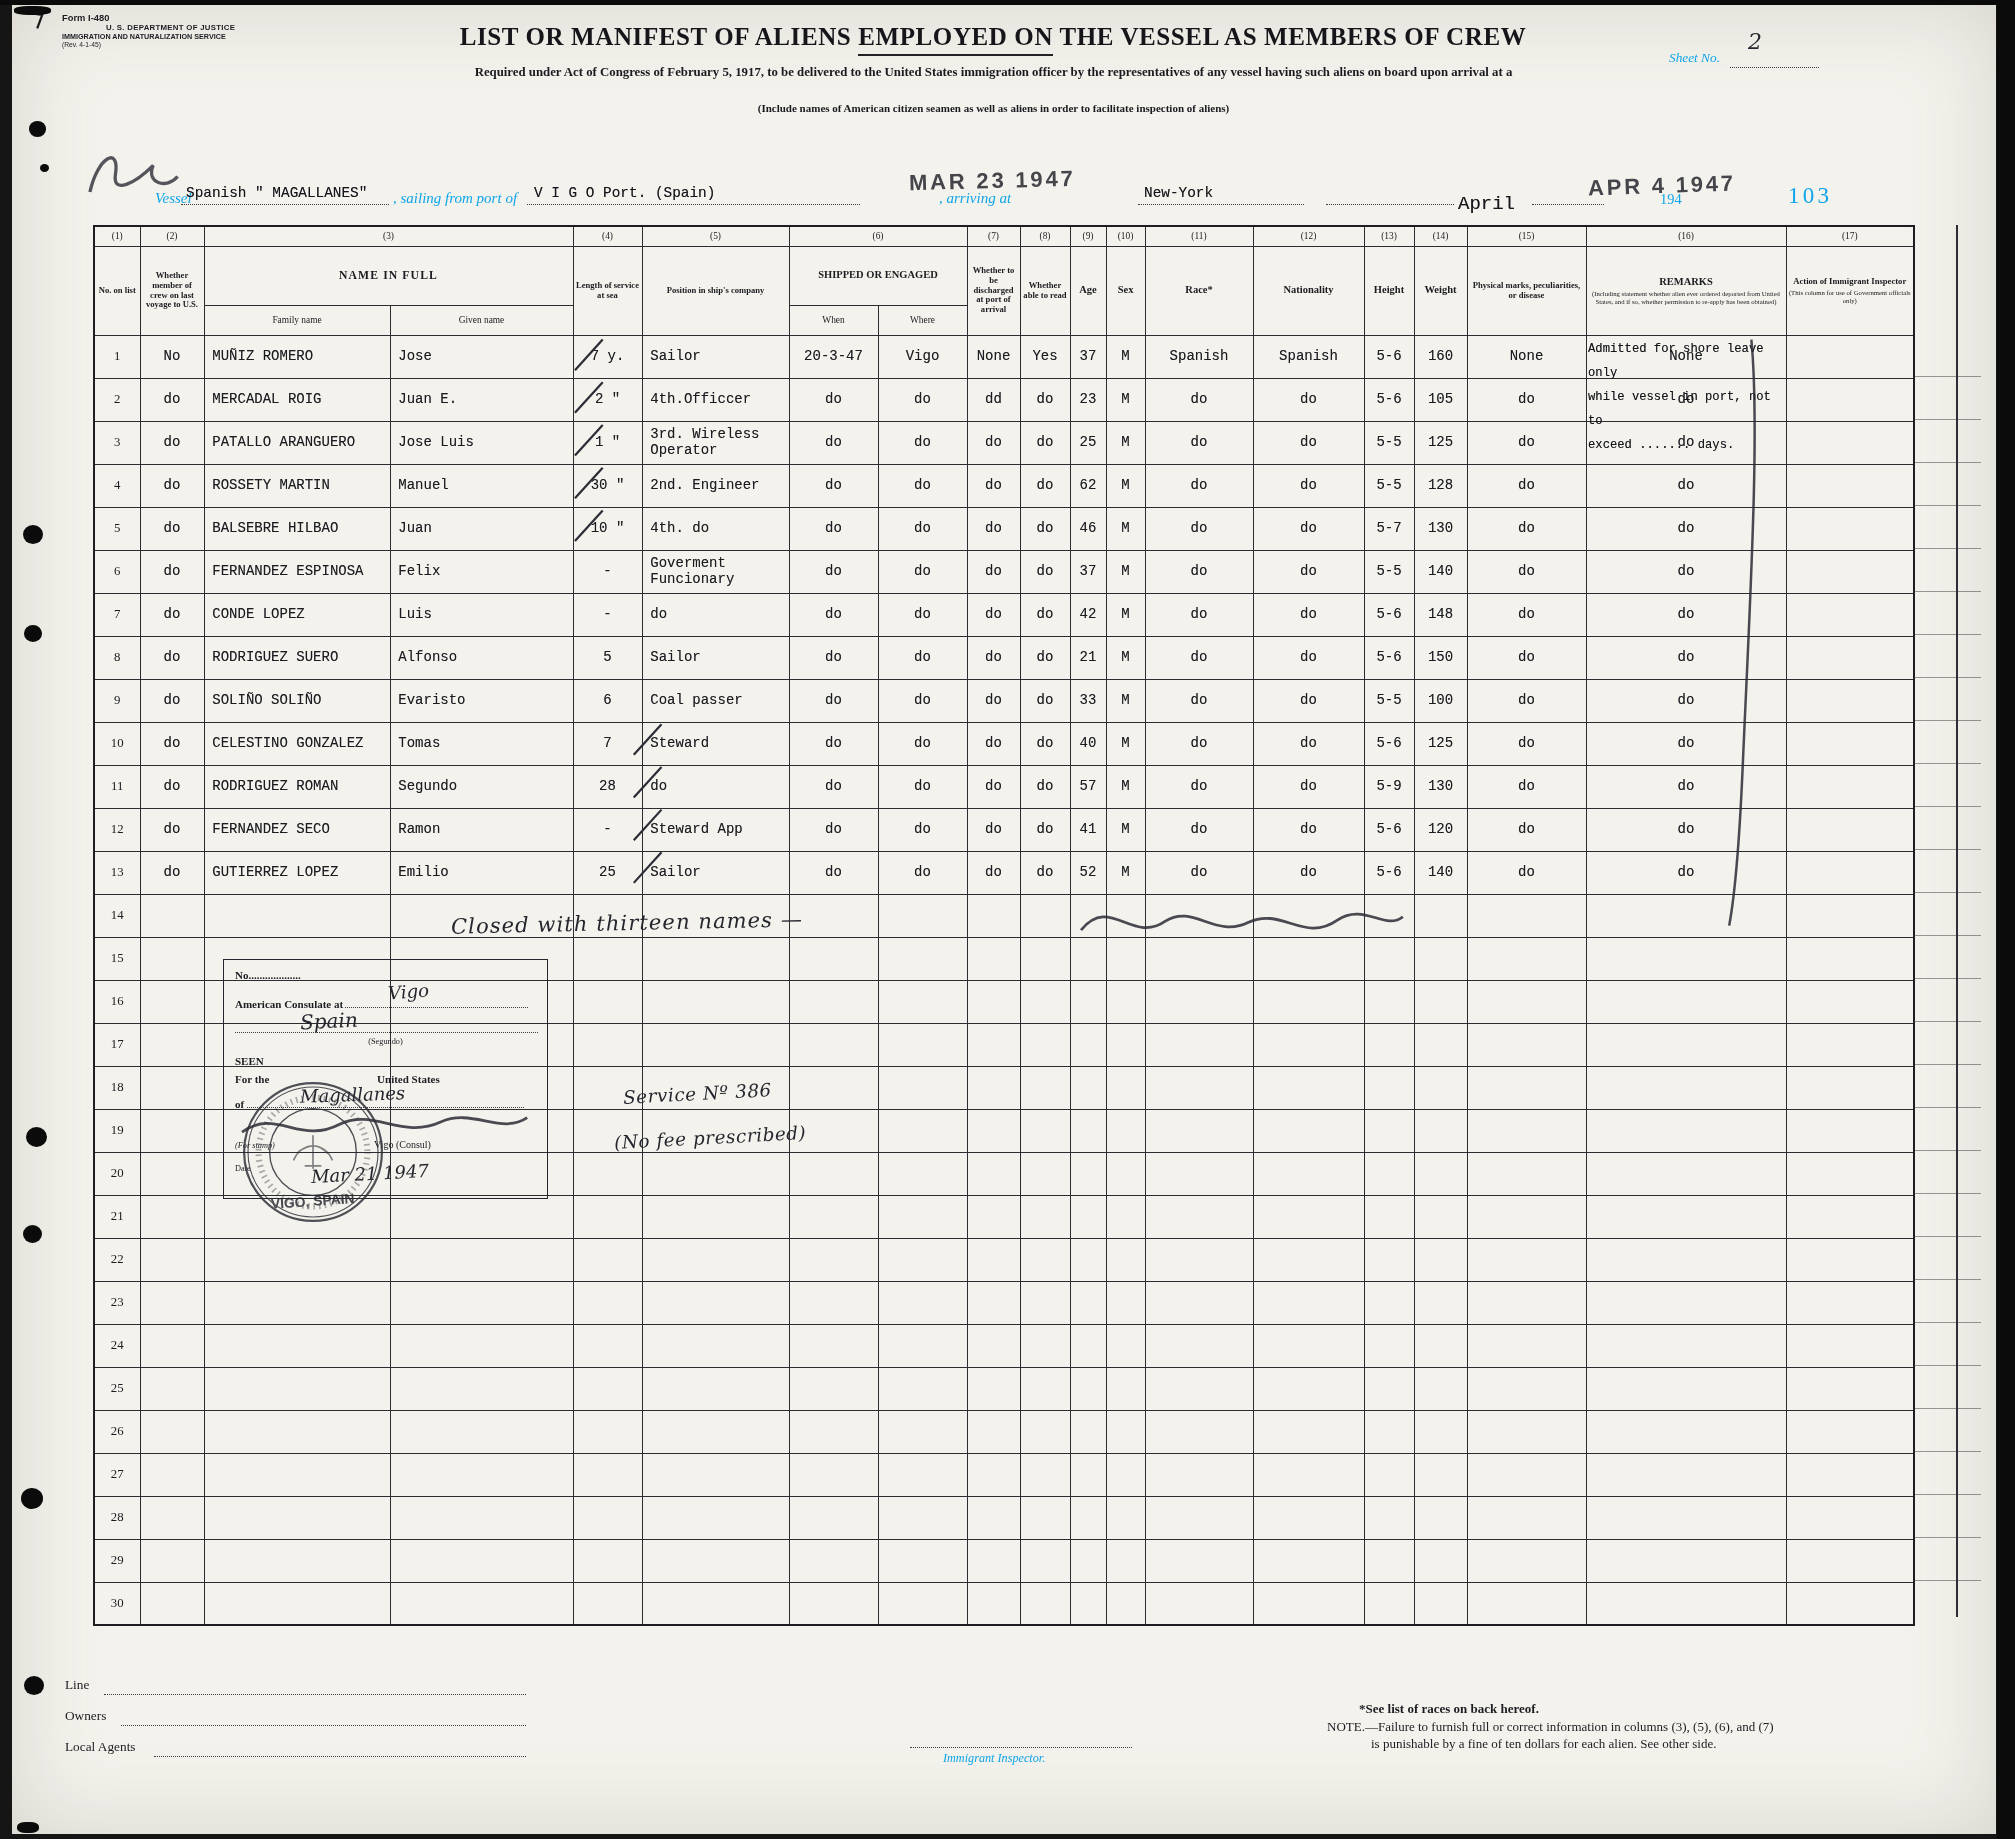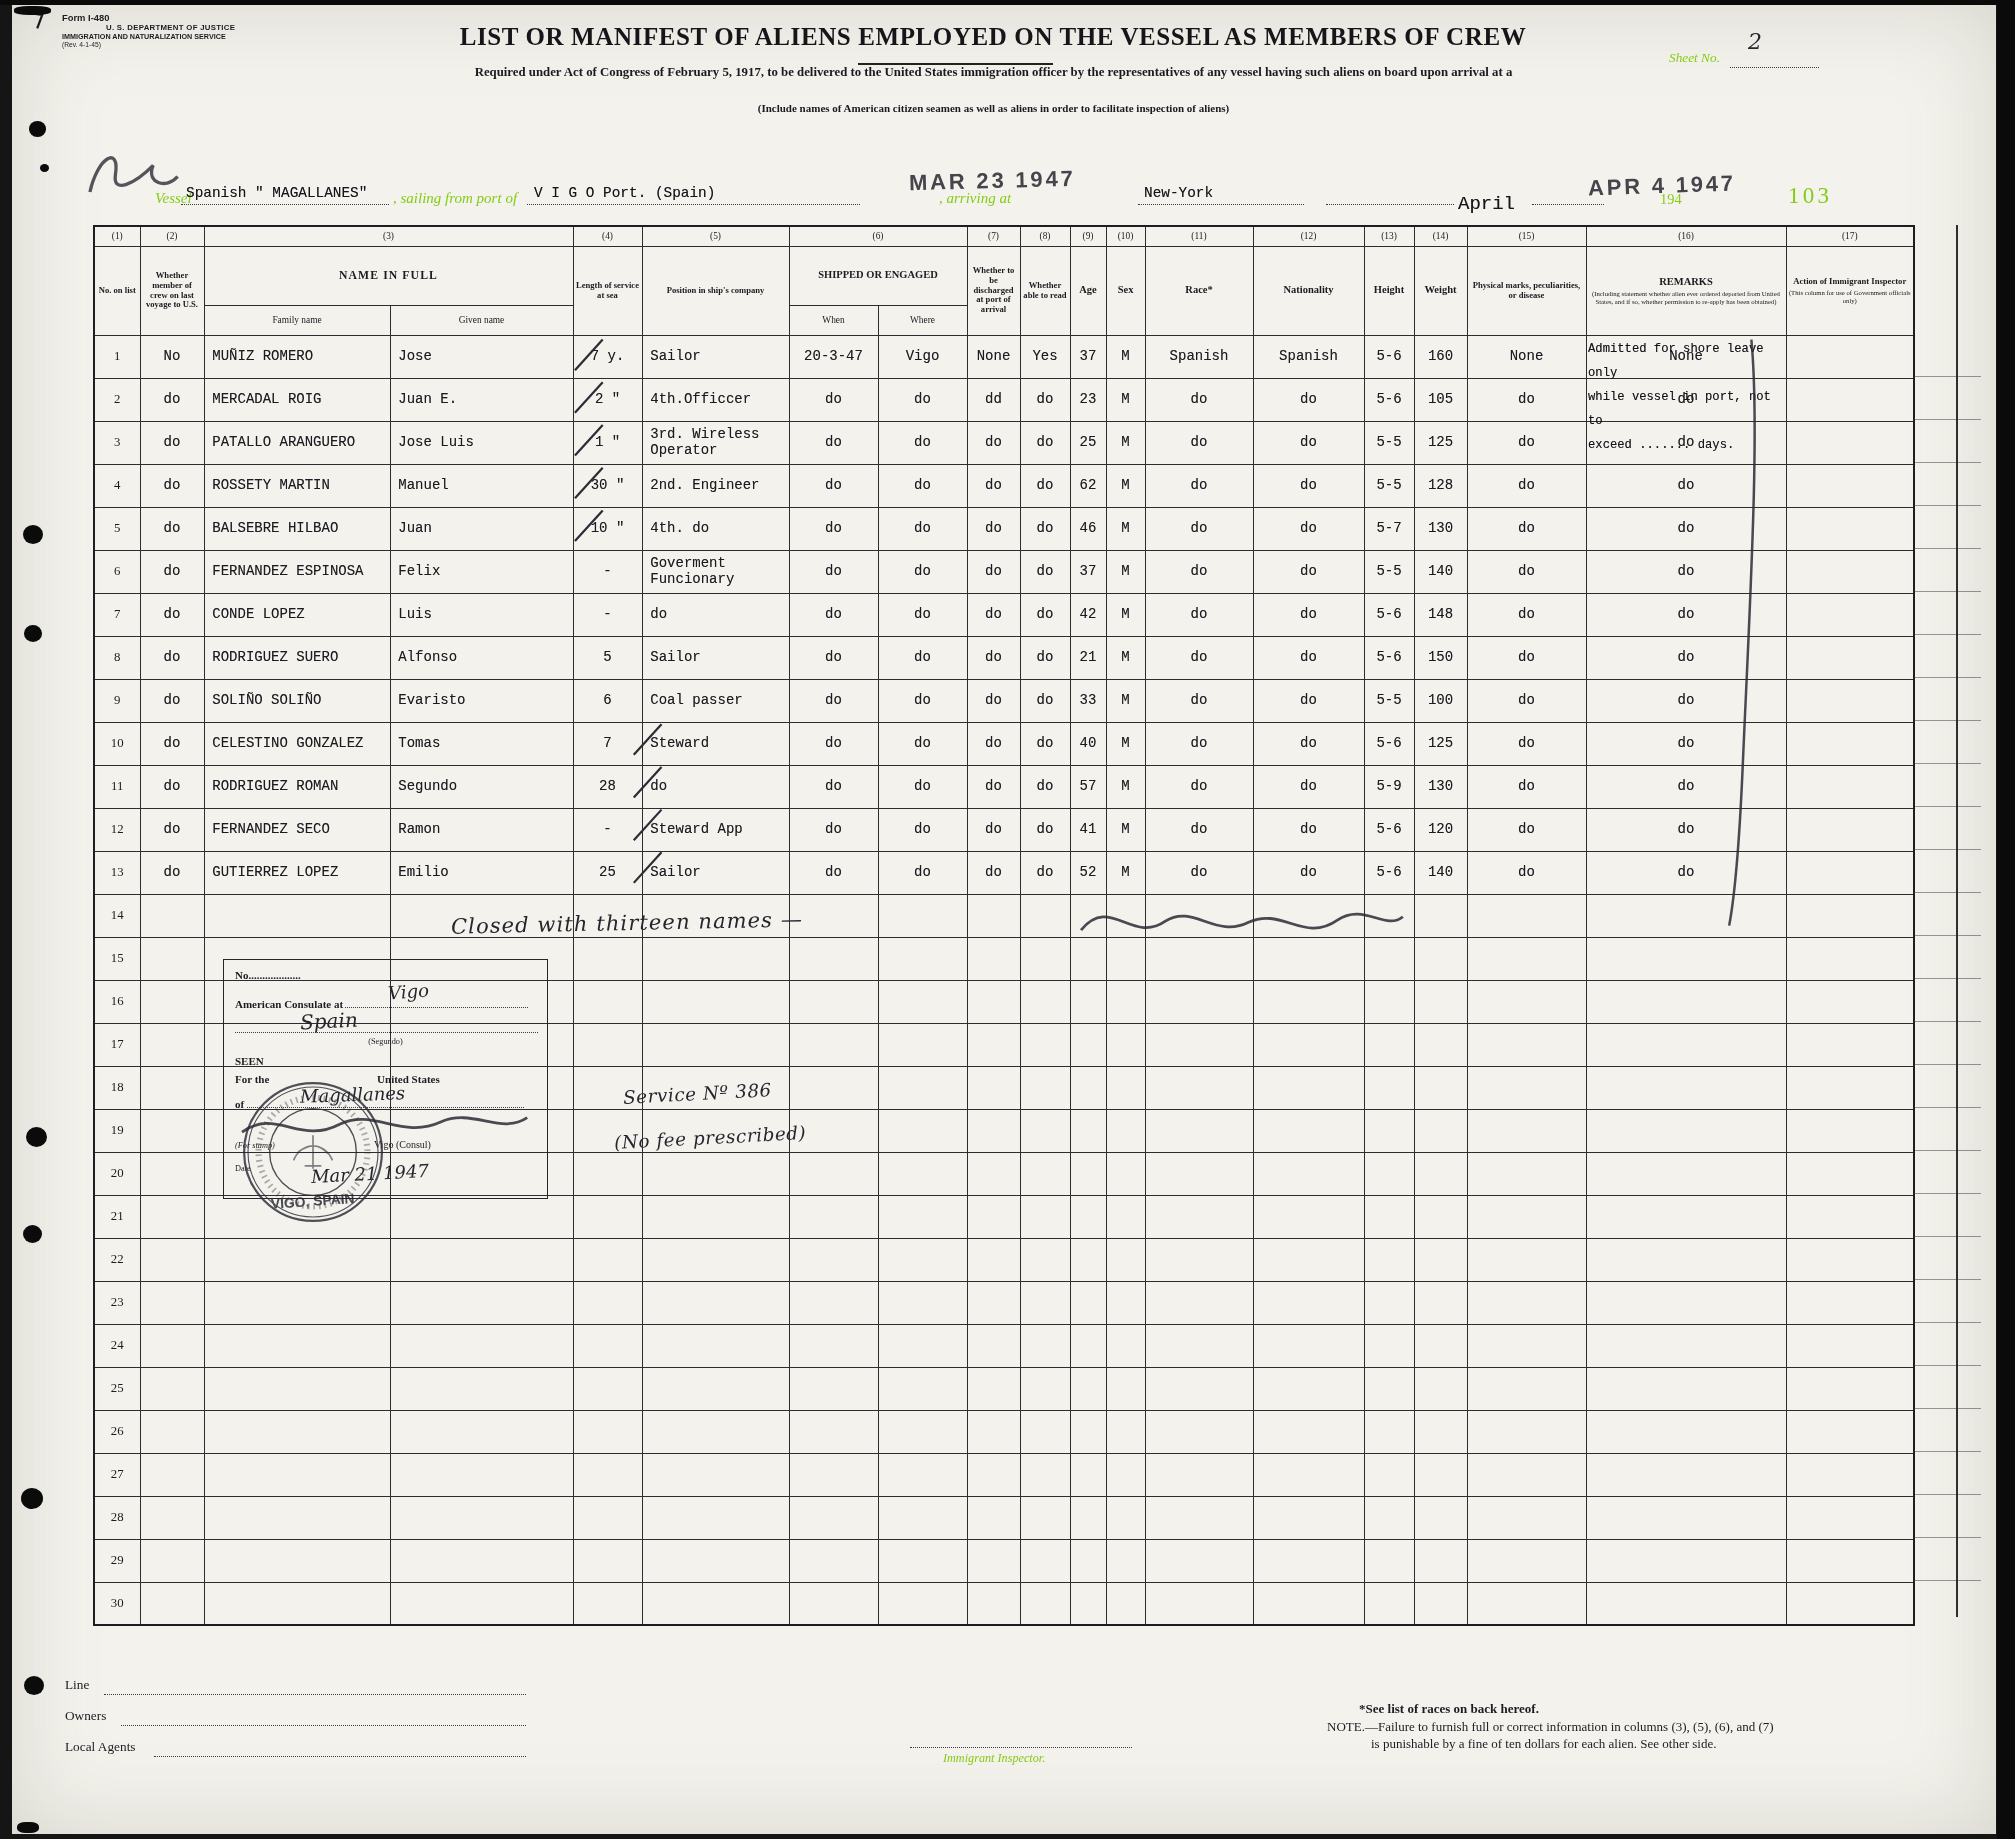--- a/index.html
+++ b/index.html
@@ -1,40 +1,40 @@
 <!DOCTYPE html>
 <html style="font-size:9px"><head>
 <meta charset="utf-8">
 <style>
   * { margin:0; padding:0; box-sizing:border-box; }
   body { background:#101010; font-family:"Liberation Serif", serif; }
   .page { position:relative; width:2015px; height:1839px; background:#151515; overflow:hidden; }
   .paper { position:absolute; left:12.2px; top:4.4px; width:1984px; height:1830px; background:#f3f2ec;
            box-shadow: inset 0 0 89px rgba(115,110,95,.22); }
   .abs { position:absolute; }
-  .serif { font-family:"Liberation Serif", serif; color:#84cc16; }
+  .serif { font-family:"Liberation Serif", serif; color:#0ea5e9; }
   .ital { font-style:italic; }
   .typed { font-family:"Liberation Mono","DejaVu Sans Mono", monospace; color:#14141a;
            text-shadow:0 0 0.6px rgba(10,10,25,.45); white-space:nowrap; }
   .hand { font-family:"DejaVu Serif", serif; font-style:italic; color:#26262f; white-space:nowrap; }
   .stamp { font-family:"Liberation Sans", sans-serif; font-weight:700; color:#27272f; opacity:.85;
            letter-spacing:2.8px; white-space:nowrap; }
   .lead { position:absolute; border-bottom:1.7px dotted #3c3c42; height:0; }
   .punch { position:absolute; background:#0b0b0b; border-radius:50%; }
   .smudge { position:absolute; background:#0b0b0b; border-radius:40%; }
 
   
   .form-id { left:62px; top:12.2px; font-family:"Liberation Sans",sans-serif; color:#1d1d22; }
   .form-id .l1 { font-size:9.4px; font-weight:700; }
   .form-id .l2 { font-size:7.8px; font-weight:700; letter-spacing:0.3px;padding-left:44px; }
   .form-id .l3 { font-size:7.2px; font-weight:700; }
   .form-id .l4 { font-size:6.7px; }
   .title { left:144px; top:23px; width:1698px; text-align:center; font-size:25px; font-weight:700;
            color:#15151a; letter-spacing:0.6px; }
-  .title .u { border-bottom:2.2px solid #222; padding-bottom:13px; }
+  .title .u { border-bottom:2.2px solid #222; padding-bottom:4px; }
   .sub1 { left:122px; top:65px; width:1743px; text-align:center; font-size:12.8px; font-weight:700; color:#1a1a20; }
   .sub2 { left:122px; top:83px; width:1743px; text-align:center; font-size:12.8px; font-weight:700; color:#1a1a20; }
   .sub3 { left:122px; top:102px; width:1743px; text-align:center; font-size:11px; font-weight:700; color:#1a1a20; }
 
   
   .table-wrap { position:absolute; left:93px; top:225px; }
   table.manifest { border-collapse:collapse; table-layout:fixed; width:1819px; border:2.2px solid #1d1d22; }
   .manifest th, .manifest td { border:1px solid #2b2b30; overflow:hidden; text-align:center;
            vertical-align:middle; color:#1b1b20; }
   .manifest thead th { font-family:"Liberation Serif", serif; }

